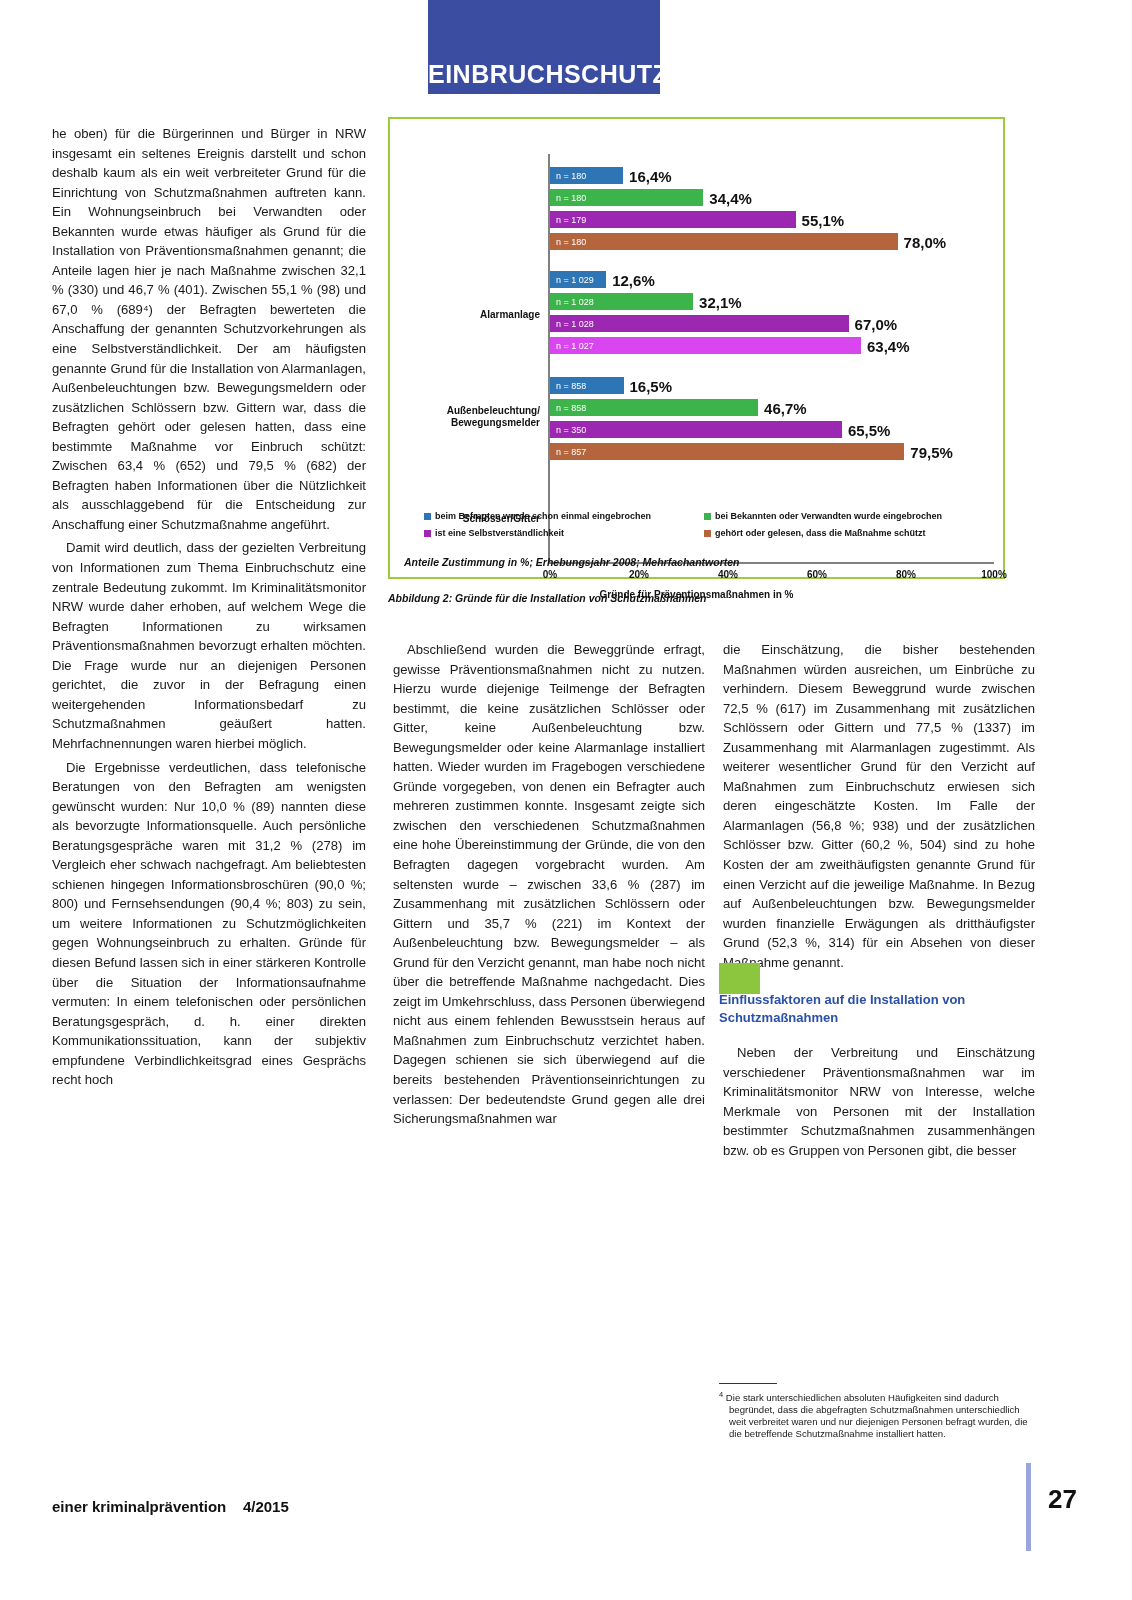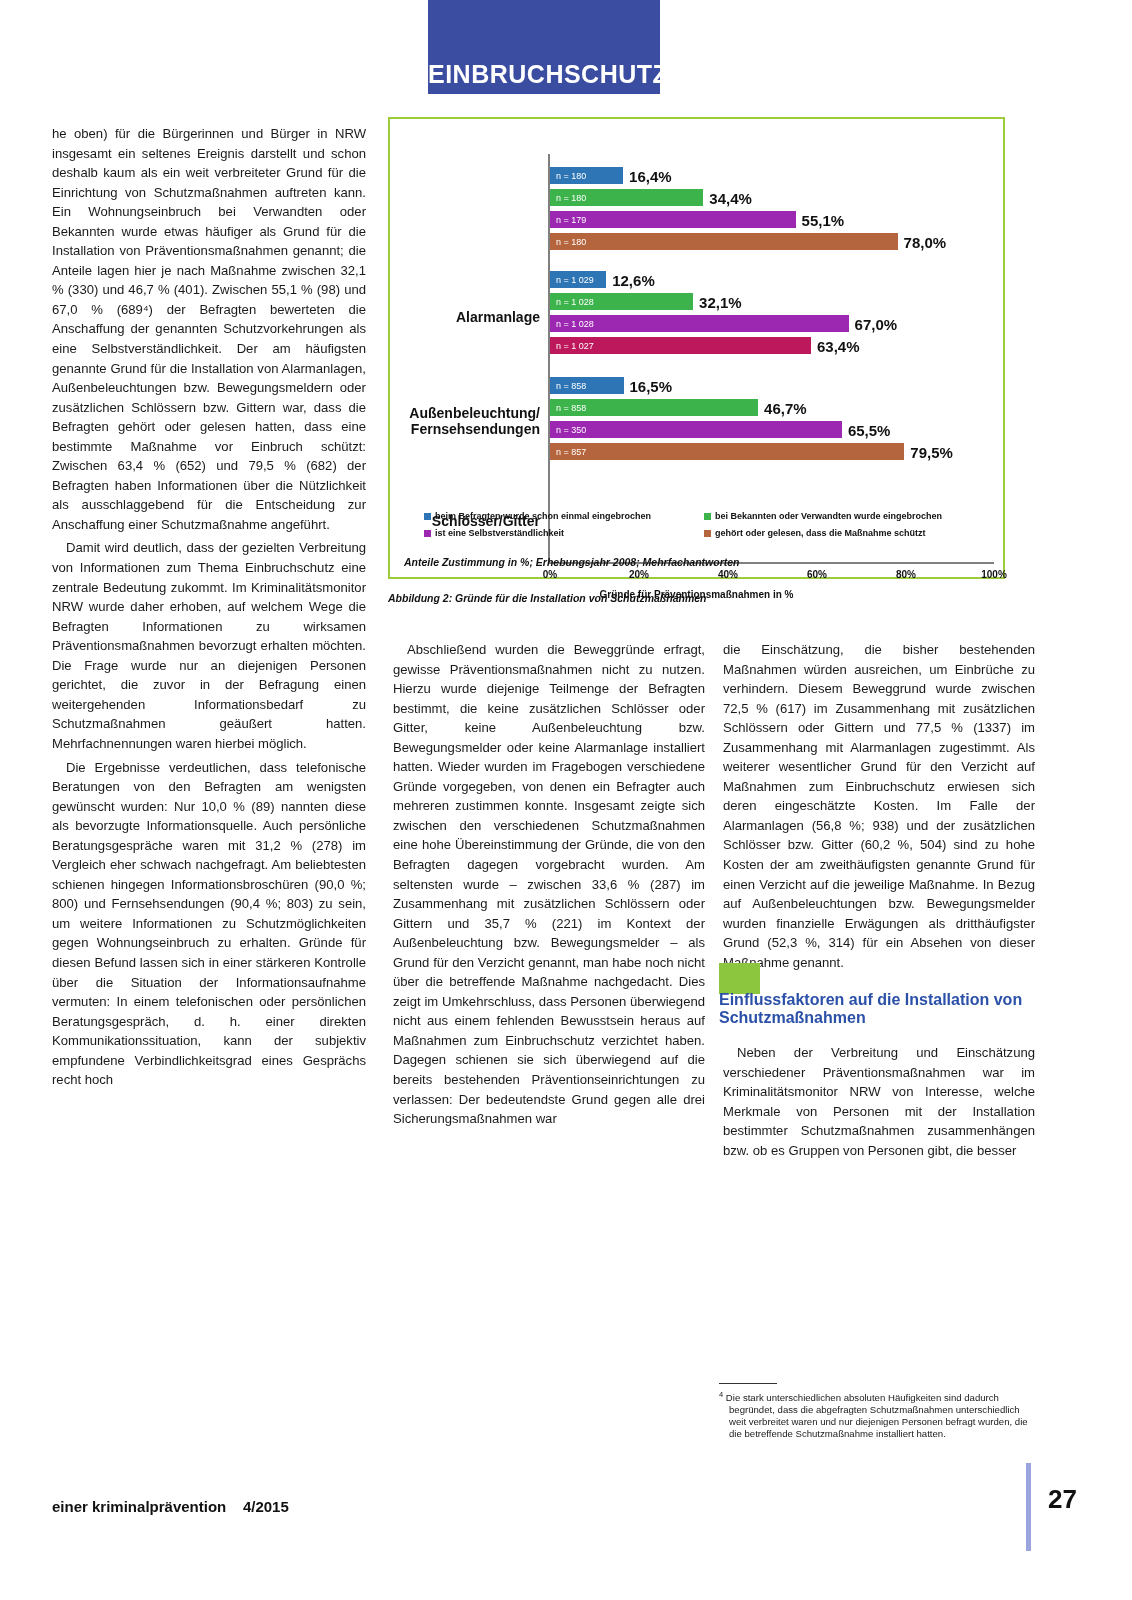--- a/index.html
+++ b/index.html
@@ -53,21 +53,21 @@
     position: absolute;
     left: 0; top: 0;
     width: 100%;
     height: 100%;
   }
 
   .cat-label {
     position: absolute;
     right: 0;
     text-align: right;
-    font-size: 14px;
+    font-size: 10px;
     font-weight: bold;
     color: #111;
     line-height: 1.15;
   }
 
   .axis-line {
     position: absolute;
     background: #808080;
   }
 
@@ -186,21 +186,21 @@
     left: 0;
     top: -26px;
     width: 41px;
     height: 31px;
     background: #8cc63e;
   }
   #section-heading {
     position: relative;
     color: #2b50a8;
     font-weight: bold;
-    font-size: 16px;
+    font-size: 13px;
     line-height: 18px;
     text-align: left;
     padding-top: 2px;
   }
 
   
   #footnote {
     position: absolute;
     left: 719px;
     top: 1383px;
@@ -263,21 +263,21 @@
 </div>
 
 <div id="figure-box">
   <div id="chart-area">
 
     <div class="cat-label" style="top:190px; width:140px; left:10px;">
       <span>Alarmanlage</span>
     </div>
     <div class="cat-label" style="top:286px; width:140px; left:10px;">
       <span>Außenbeleuchtung/</span><br>
-      <span>Fernsehsendungen</span>
+      <span>Bewegungsmelder</span>
     </div>
     <div class="cat-label" style="top:394px; width:140px; left:10px;">
       <span>Schlösser/Gitter</span>
     </div>
 
     <div class="axis-line" style="left:158px; top:35px; width:2px; height:409px;"></div>
 
     <div class="axis-line" style="left:158px; top:443px; width:446px; height:2px;"></div>
 
     <div class="bar" style="left:160px; top:48px; width:73.1px; background:#2e75b6;">
@@ -302,21 +302,21 @@
       <span class="vlabel">12,6%</span>
     </div>
     <div class="bar" style="left:160px; top:174px; width:143.1px; background:#3cb44b;">
       <span class="nlabel">n = 1 028</span>
       <span class="vlabel">32,1%</span>
     </div>
     <div class="bar" style="left:160px; top:196px; width:298.6px; background:#9c27b0;">
       <span class="nlabel">n = 1 028</span>
       <span class="vlabel">67,0%</span>
     </div>
-    <div class="bar" style="left:160px; top:218px; width:261px; background:#be185d;">
+    <div class="bar" style="left:160px; top:218px; width:311px; background:#d946ef;">
       <span class="nlabel">n = 1 027</span>
       <span class="vlabel">63,4%</span>
     </div>
 
     <div class="bar" style="left:160px; top:258px; width:73.5px; background:#2e75b6;">
       <span class="nlabel">n = 858</span>
       <span class="vlabel">16,5%</span>
     </div>
     <div class="bar" style="left:160px; top:280px; width:208.1px; background:#3cb44b;">
       <span class="nlabel">n = 858</span>

